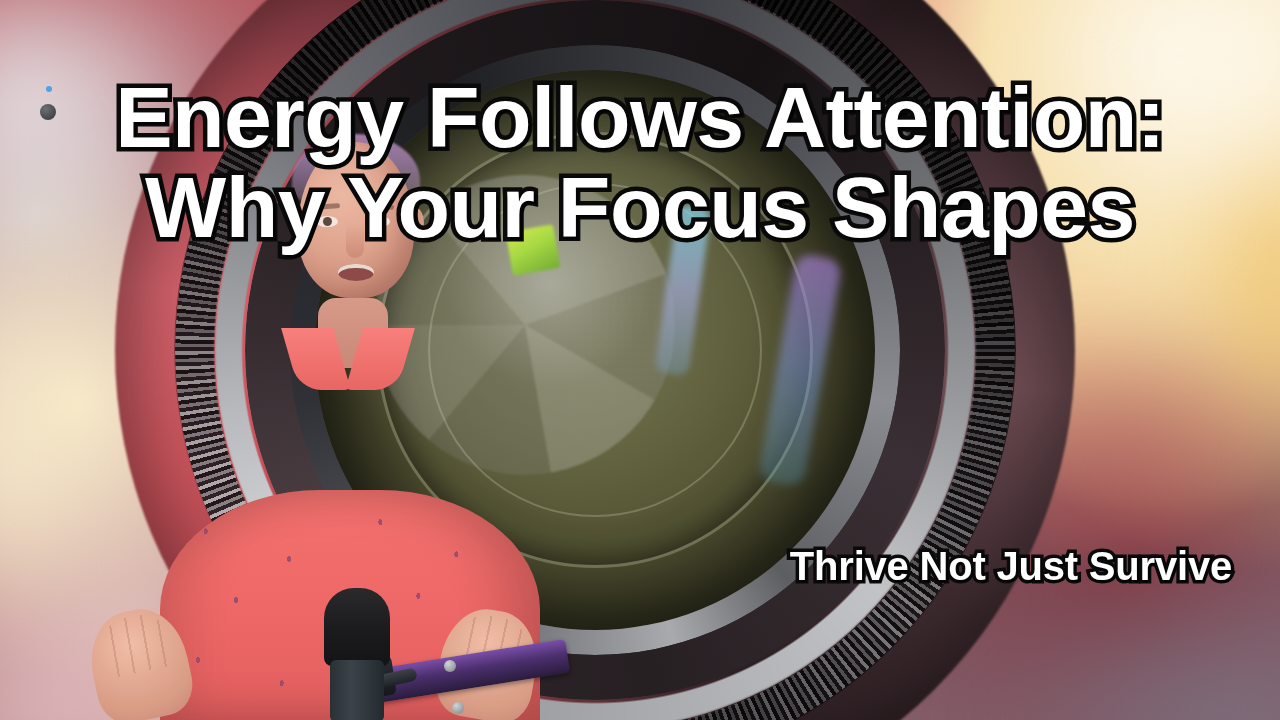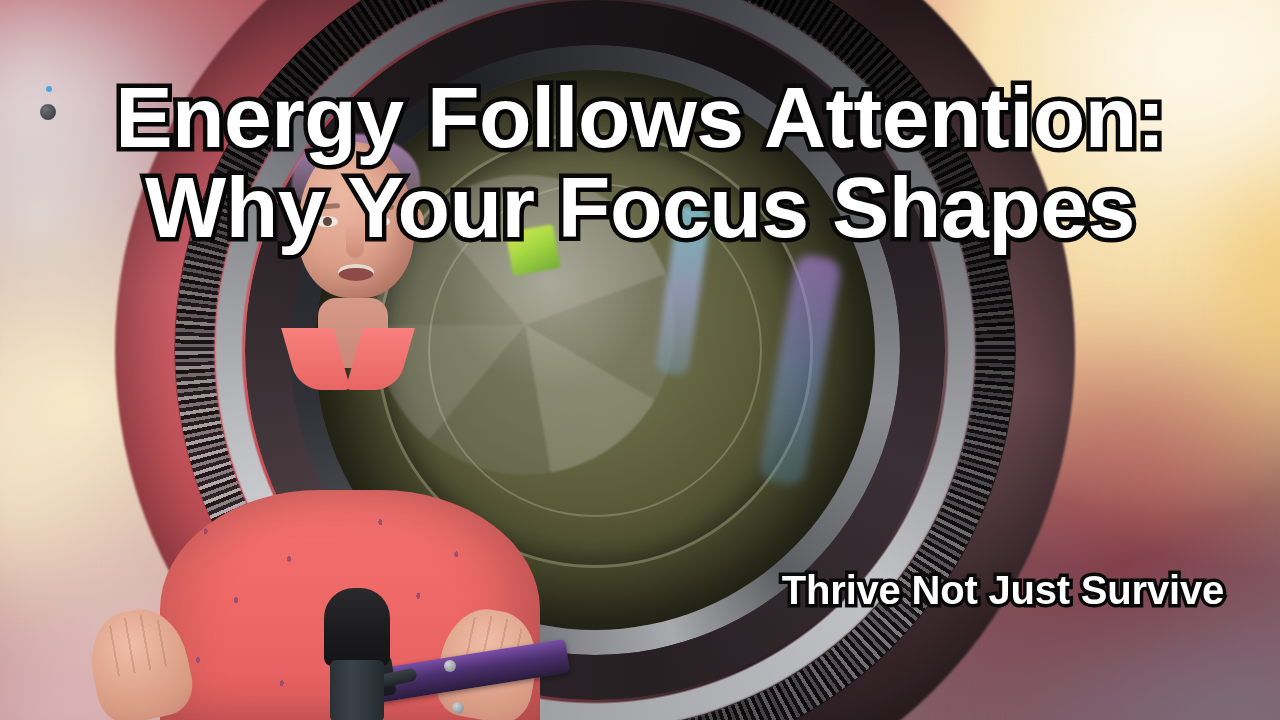--- a/index.html
+++ b/index.html
@@ -419,25 +419,24 @@
     -webkit-text-stroke: 9px #0a0a0a;
     paint-order: stroke fill;
     text-shadow:
       0 0 2px #0a0a0a,
       3px 3px 0 rgba(0,0,0,0.55);
     white-space: nowrap;
   }
 
   .subtitle-block {
     position: absolute;
-    right: 56px;
+    right: 48px;
     top: 544px;
     text-align: right;
     pointer-events: none;
-    margin-top: 24px;
   }
   .subtitle-line {
     display: block;
     font-family: "Liberation Sans", sans-serif;
     font-weight: 700;
     font-size: 40px;
     line-height: 45px;
     color: #ffffff;
     letter-spacing: -0.2px;
     -webkit-text-stroke: 7px #0a0a0a;

